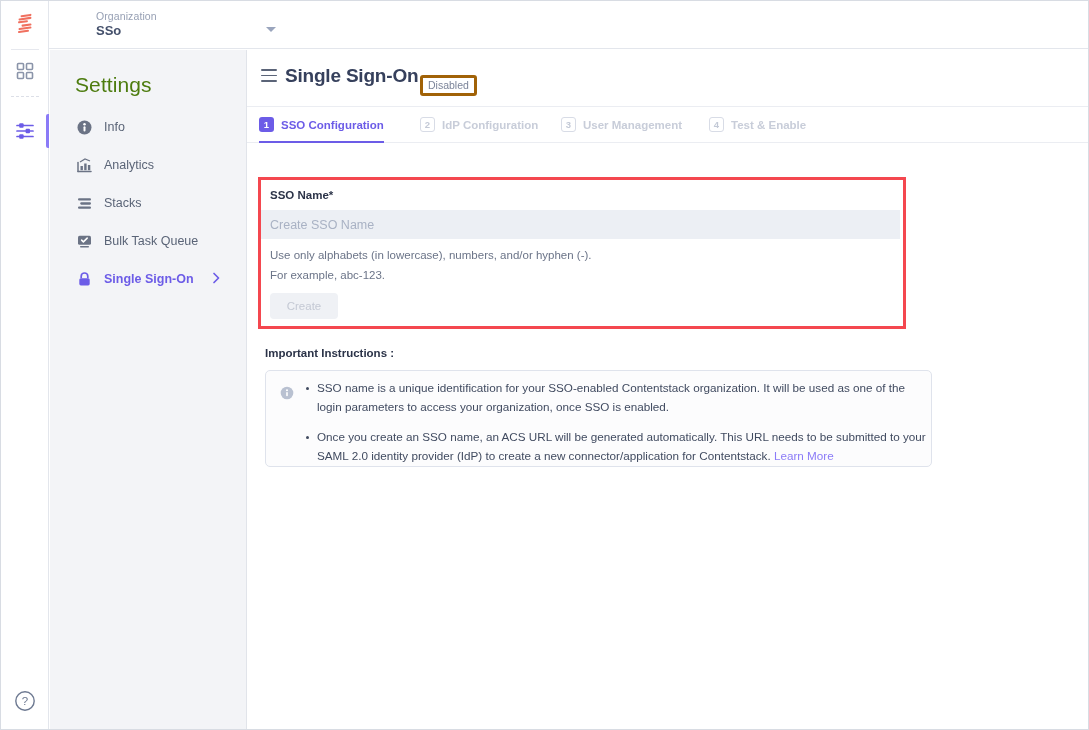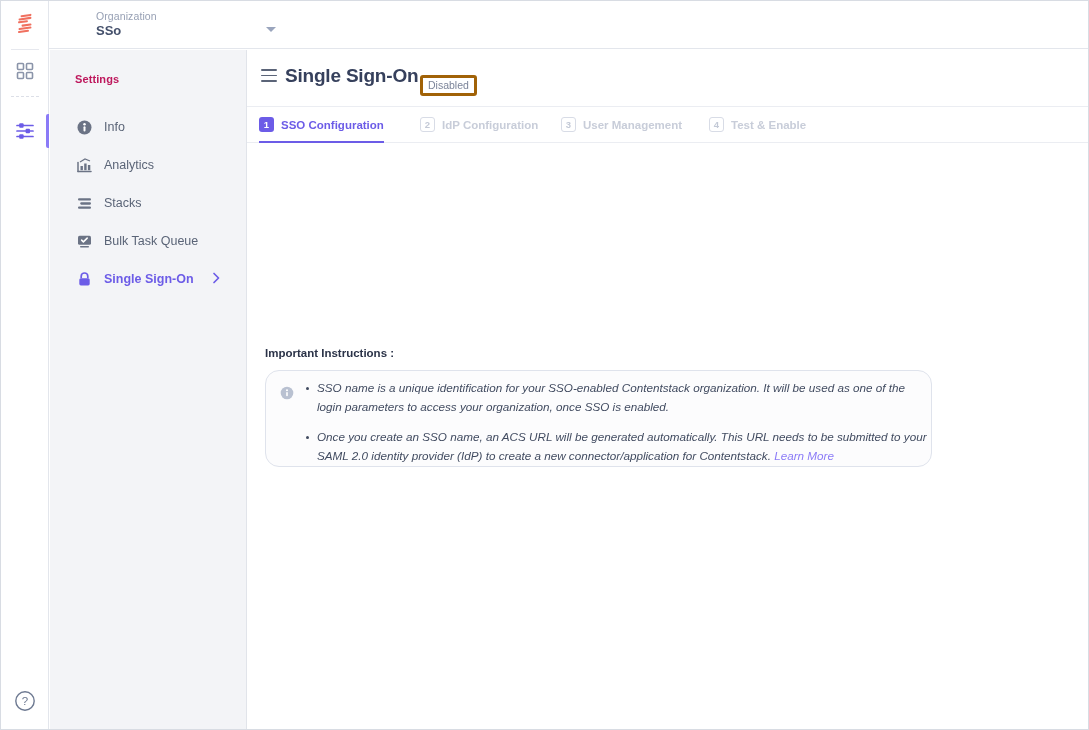--- a/index.html
+++ b/index.html
@@ -115,23 +115,23 @@
     width: 197px;
     height: 680px;
     background: #f3f4f7;
     border-right: 1px solid #e1e4ea;
     box-sizing: border-box;
     z-index: 3;
   }
   .sidebar-title {
     position: absolute;
     left: 25px; top: 23px;
-    font-size: 11px;
-    font-weight: 700;
-    color: #be185d;
+    font-size: 21px;
+    font-weight: 400;
+    color: #4d7c0f;
     letter-spacing: .1px;
   }
   .nav {
     position: absolute;
     left: 0; top: 58px;
     width: 197px;
   }
   .nav-item {
     position: relative;
     display: flex;
@@ -319,24 +319,23 @@
     font-weight: 700;
     color: #2b3348;
     text-align: center;
   }
   .instr-box {
     position: absolute;
     left: 18px; top: 320px;
     width: 667px;
     height: 97px;
     border: 1px solid #dfe3ec;
-    border-radius: 14px;
+    border-radius: 5px;
     background: #fcfcfd;
     box-sizing: border-box;
-    font-style: italic;
   }
   .instr-icon {
     position: absolute;
     left: 14px; top: 15px;
     width: 14px; height: 14px;
   }
   .instr-list {
     position: absolute;
     left: 38px; top: 8px;
     width: 615px;
@@ -528,20 +527,27 @@
       <div class="tab inactive" style="left:314px;">
         <span class="tab-num">3</span>
         <span class="tab-label">User Management</span>
       </div>
       <div class="tab inactive" style="left:462px;">
         <span class="tab-num">4</span>
         <span class="tab-label">Test &amp; Enable</span>
       </div>
     </div>
 
+    <div class="form-card">
+      <div class="field-label">SSO Name*</div>
+      <input class="sso-input" type="text" placeholder="Create SSO Name" style="">
+      <div class="hint h1">Use only alphabets (in lowercase), numbers, and/or hyphen (-).</div>
+      <div class="hint h2">For example, abc-123.</div>
+      <button class="create-btn">Create</button>
+    </div>
 
     <div class="instr-title">Important Instructions :</div>
     <div class="instr-box">
       <span class="instr-icon">
         <svg width="14" height="14" viewBox="0 0 14 14">
           <circle cx="7" cy="7" r="6.3" fill="#b9c1d1"></circle>
           <circle cx="7" cy="4.2" r="1.05" fill="#ffffff"></circle>
           <rect x="6.2" y="5.9" width="1.6" height="4.4" rx="0.8" fill="#ffffff"></rect>
         </svg>
       </span>

